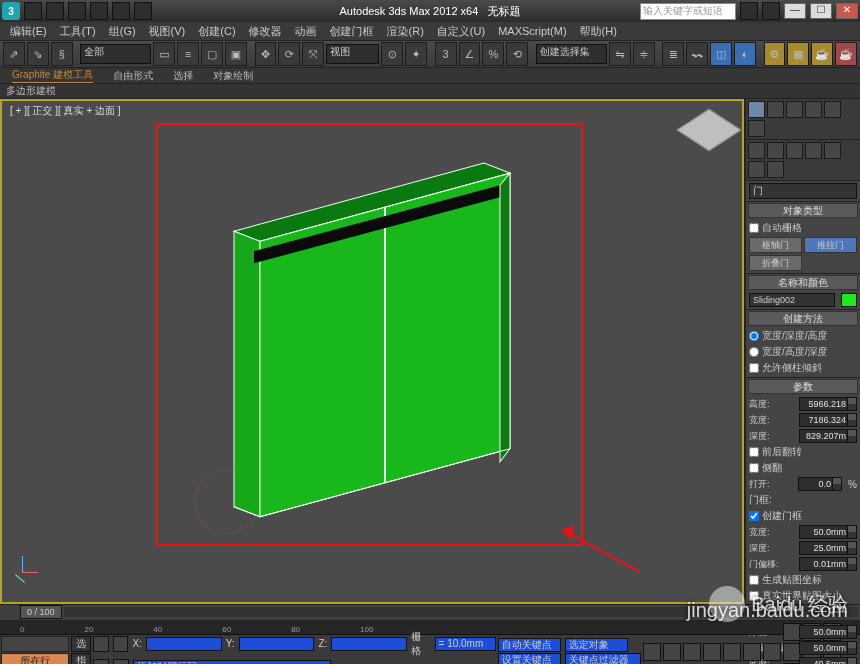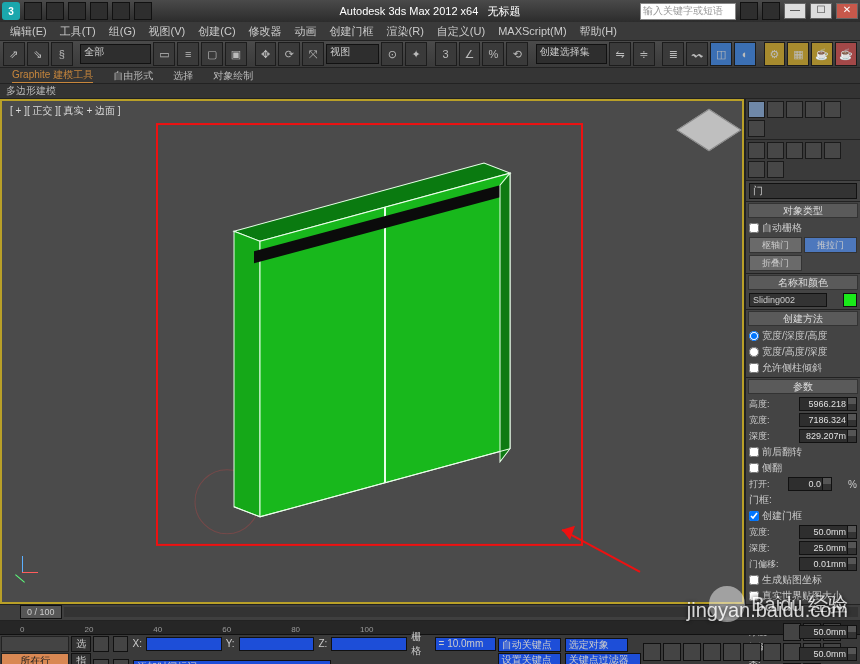--- a/index.html
+++ b/index.html
@@ -185,21 +185,21 @@
   }
   .rollout-body{padding:2px 3px;display:flex;flex-direction:column;gap:2px;}
   .chk{display:flex;align-items:center;gap:3px;}
   .chk input{width:10px;height:10px;margin:0;}
   .btnpair{display:flex;gap:2px;align-items:flex-end;}
   .btnpair .pbtn{
     flex:1;height:14px;background:#6a6a6a;border:1px solid #333;
     text-align:center;line-height:14px;font-size:9px;
   }
   .btnpair .pbtn.sel{background:#4d78bd;}
-  .row{display:flex;align-items:center;gap:16px;}
+  .row{display:flex;align-items:center;gap:6px;}
   .row .lbl{flex:1;text-align:left;font-size:9px;}
   .spinner{
     width:44px;height:12px;background:#2e2e2e;border:1px solid #111;color:#e0e0e0;
     text-align:right;padding:0 10px 0 2px;font-size:9px;position:relative;line-height:12px;
   }
   .spinner::after{
     content:"";position:absolute;right:0;top:0;width:8px;height:100%;
     background:linear-gradient(#555 50%,#333 50%);border-left:1px solid #111;
   }
   .nameinput{

